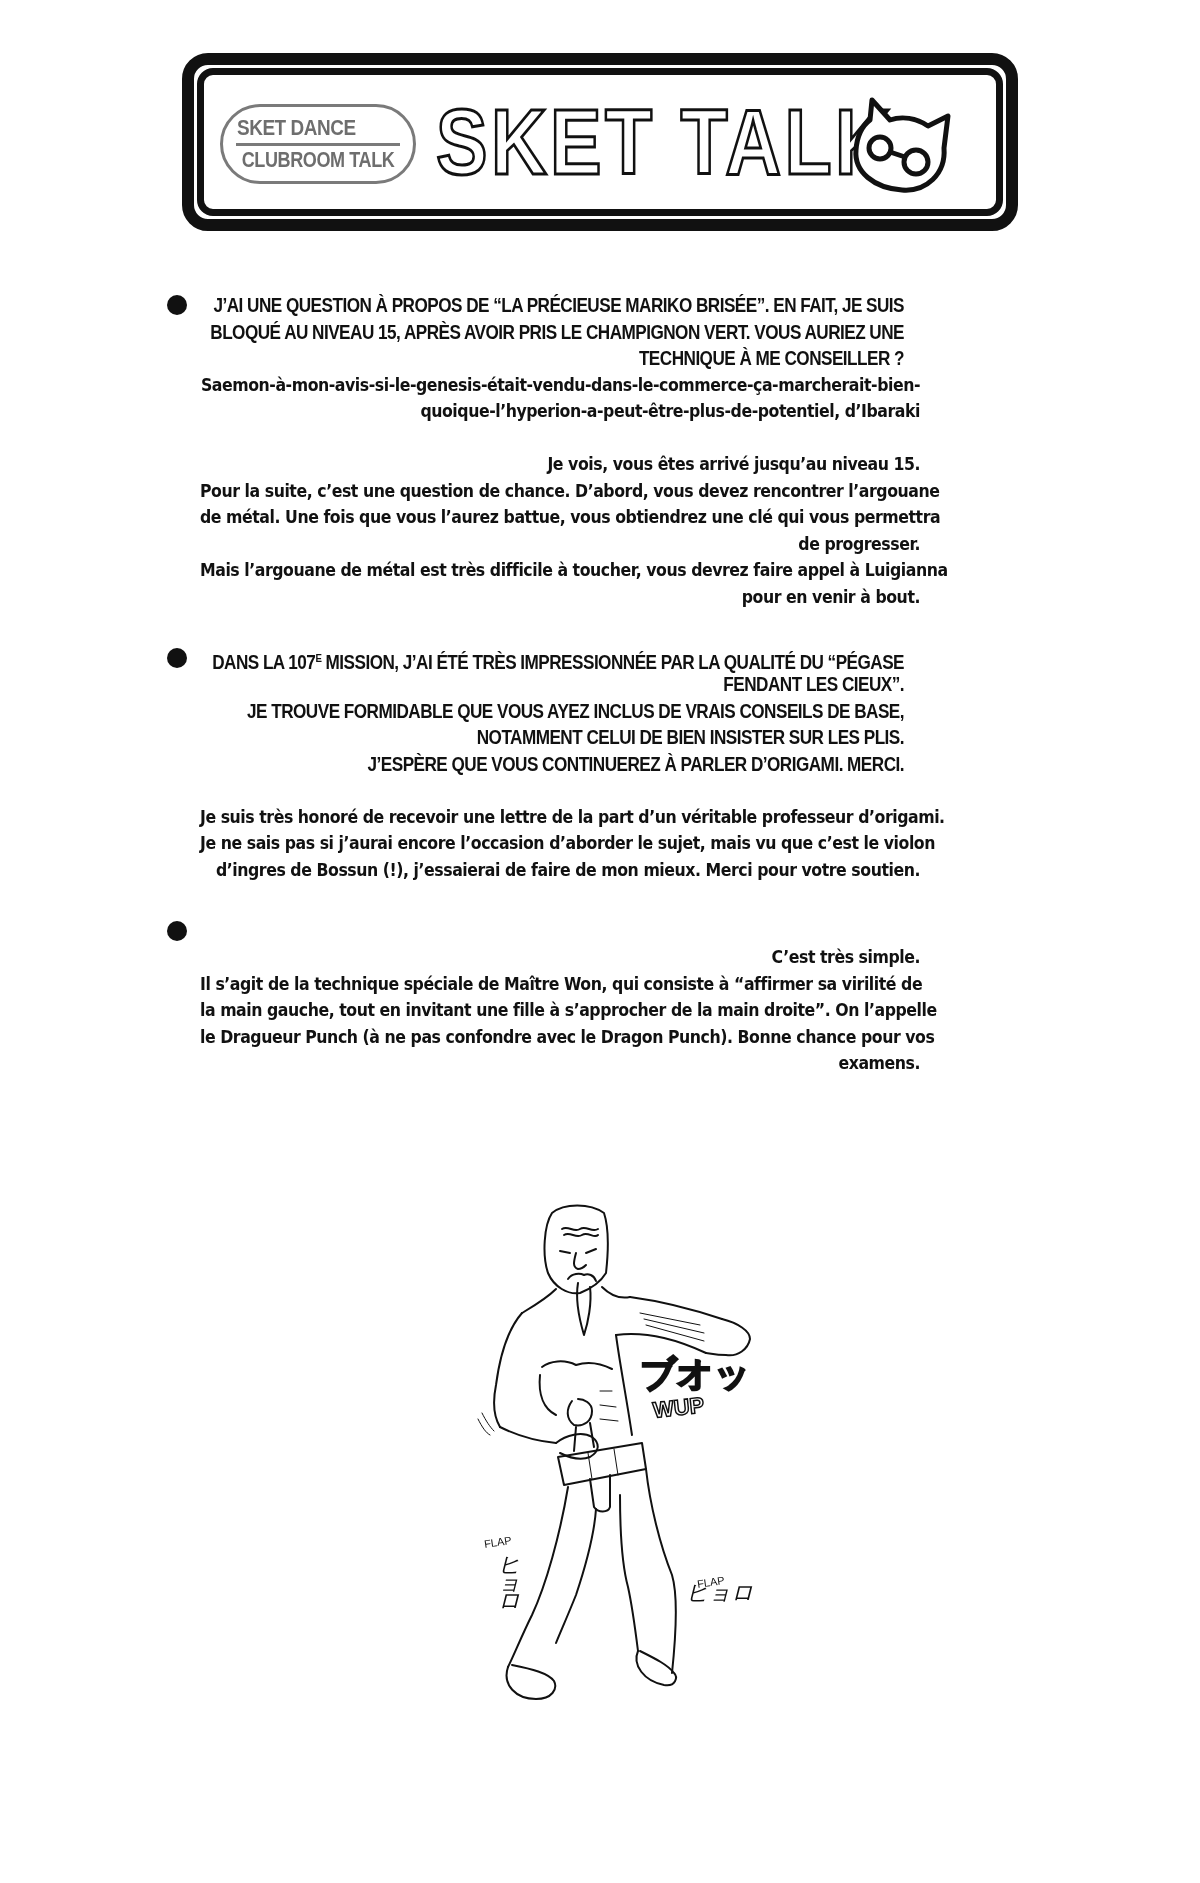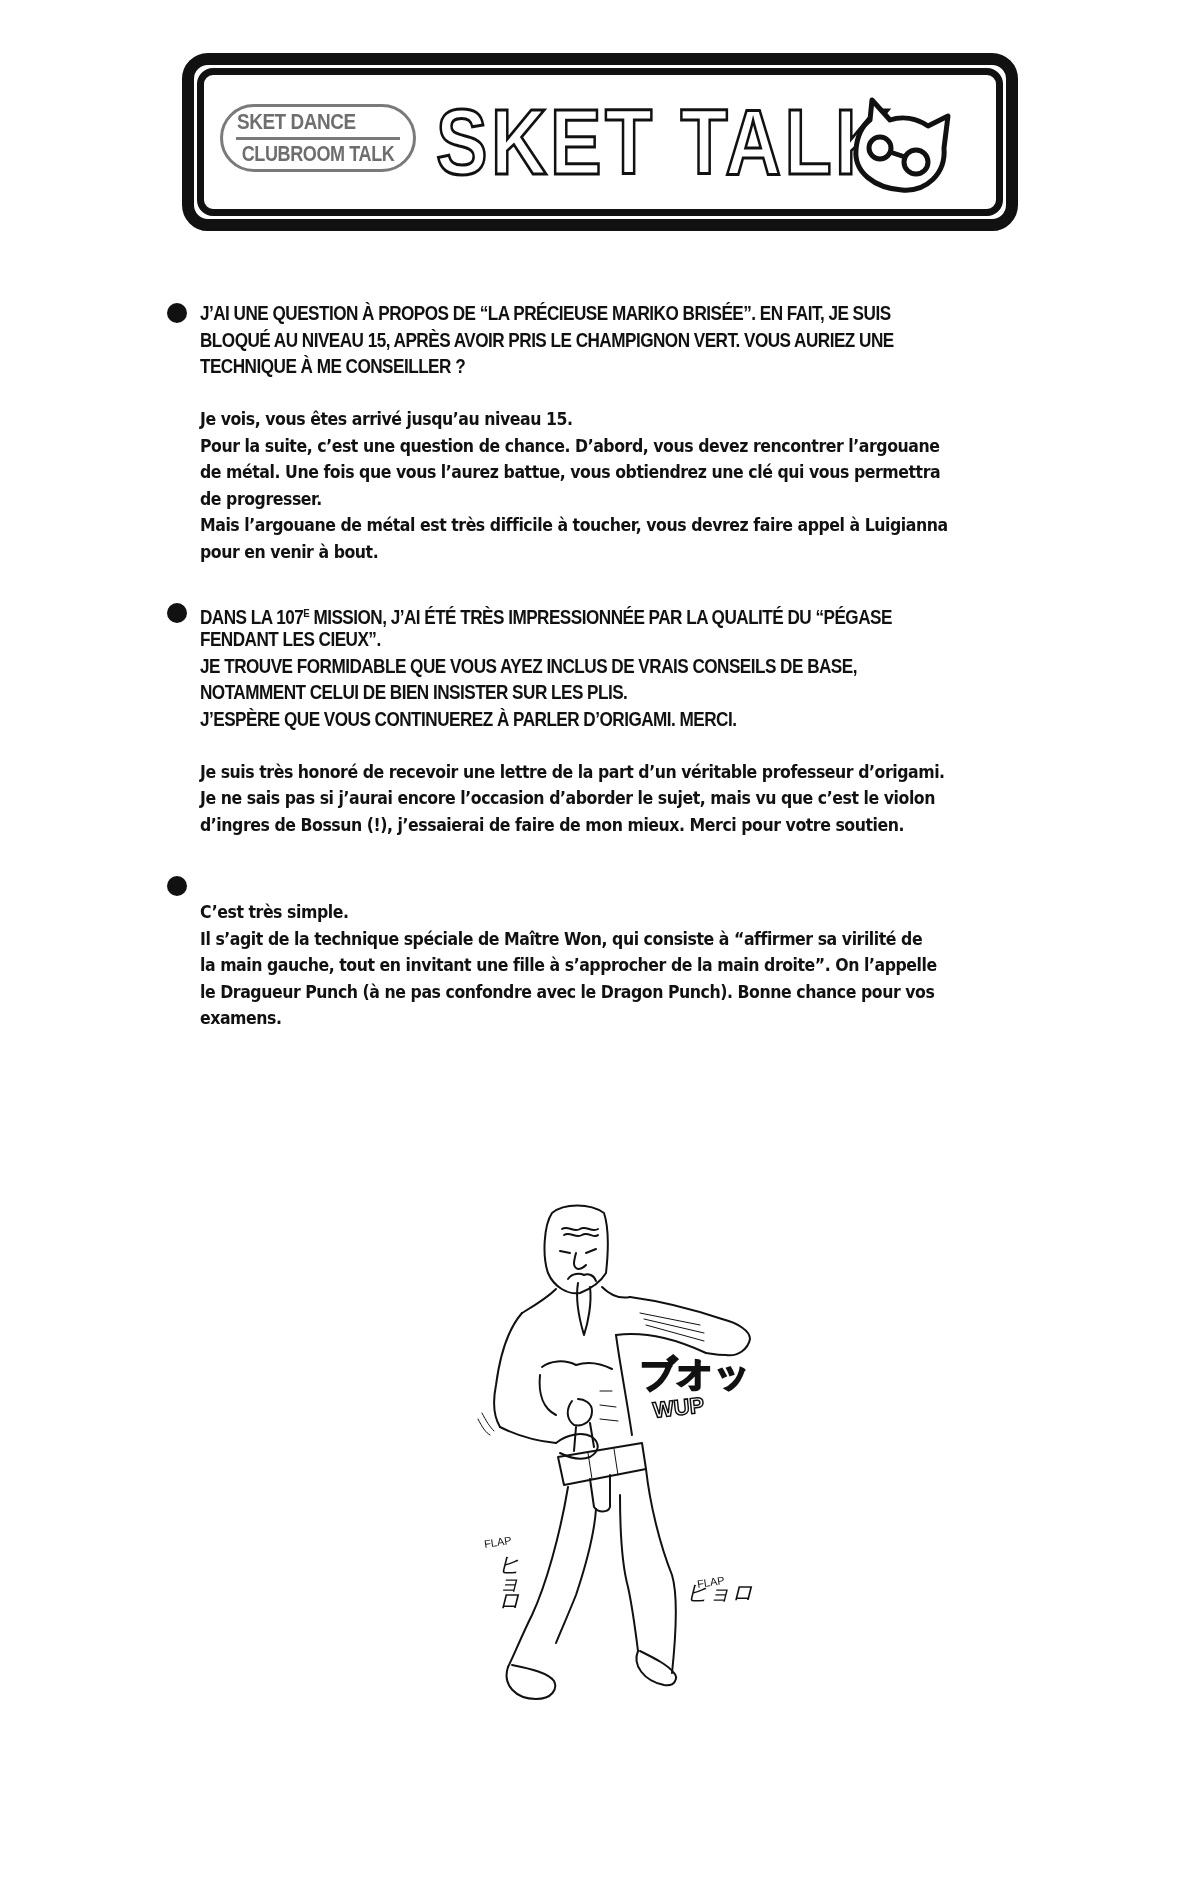--- a/index.html
+++ b/index.html
@@ -36,21 +36,21 @@
       bottom: 3px;
       border: 7px solid #111111;
       border-radius: 16px;
       background: #ffffff;
     }
     .badge {
       position: absolute;
       left: 220px;
       top: 104px;
       width: 196px;
-      height: 68px;
+      height: 80px;
       box-sizing: border-box;
       border: 3px solid #7a7a7a;
       border-radius: 40px;
       display: flex;
       flex-direction: column;
       align-items: center;
       justify-content: center;
       color: #6e6e6e;
       font-family: "Liberation Sans", sans-serif;
       font-weight: bold;
@@ -100,22 +100,23 @@
       left: 850px;
       top: 96px;
       width: 104px;
       height: 100px;
     }
 
     
     .content {
       position: absolute;
       left: 200px;
-      top: 300px;
+      top: 292px;
       width: 800px;
+      text-align: right;
     }
     .qa {
       position: relative;
     }
     .line {
       display: block;
       font-size: 19.5px;
       line-height: 26.5px;
       height: 26.5px;
       white-space: nowrap;
@@ -229,20 +230,24 @@
 </svg>
 
 <div class="content">
 
   <div class="qa">
     <div class="bullet"></div>
     <div class="question">
       <span class="line">J’AI UNE QUESTION À PROPOS DE “LA PRÉCIEUSE MARIKO BRISÉE”. EN FAIT, JE SUIS</span>
       <span class="line">BLOQUÉ AU NIVEAU 15, APRÈS AVOIR PRIS LE CHAMPIGNON VERT. VOUS AURIEZ UNE</span>
       <span class="line">TECHNIQUE À ME CONSEILLER ?</span>
+    </div>
+    <div class="sender">
+      <span class="line">Saemon-à-mon-avis-si-le-genesis-était-vendu-dans-le-commerce-ça-marcherait-bien-</span>
+      <span class="line">quoique-l’hyperion-a-peut-être-plus-de-potentiel, d’Ibaraki</span>
     </div>
     <div class="gap"></div>
     <div class="answer">
       <span class="line">Je vois, vous êtes arrivé jusqu’au niveau 15.</span>
       <span class="line">Pour la suite, c’est une question de chance. D’abord, vous devez rencontrer l’argouane</span>
       <span class="line">de métal. Une fois que vous l’aurez battue, vous obtiendrez une clé qui vous permettra</span>
       <span class="line">de progresser.</span>
       <span class="line">Mais l’argouane de métal est très difficile à toucher, vous devrez faire appel à Luigianna</span>
       <span class="line">pour en venir à bout.</span>
     </div>

